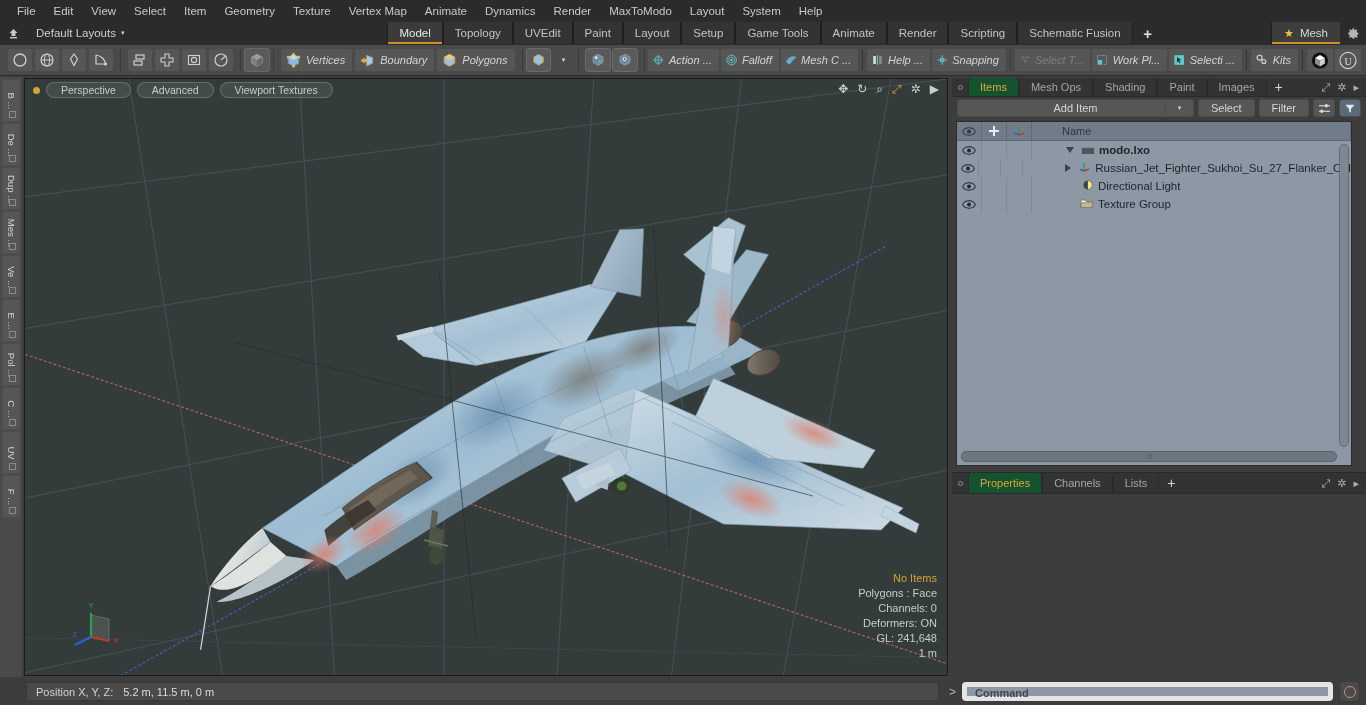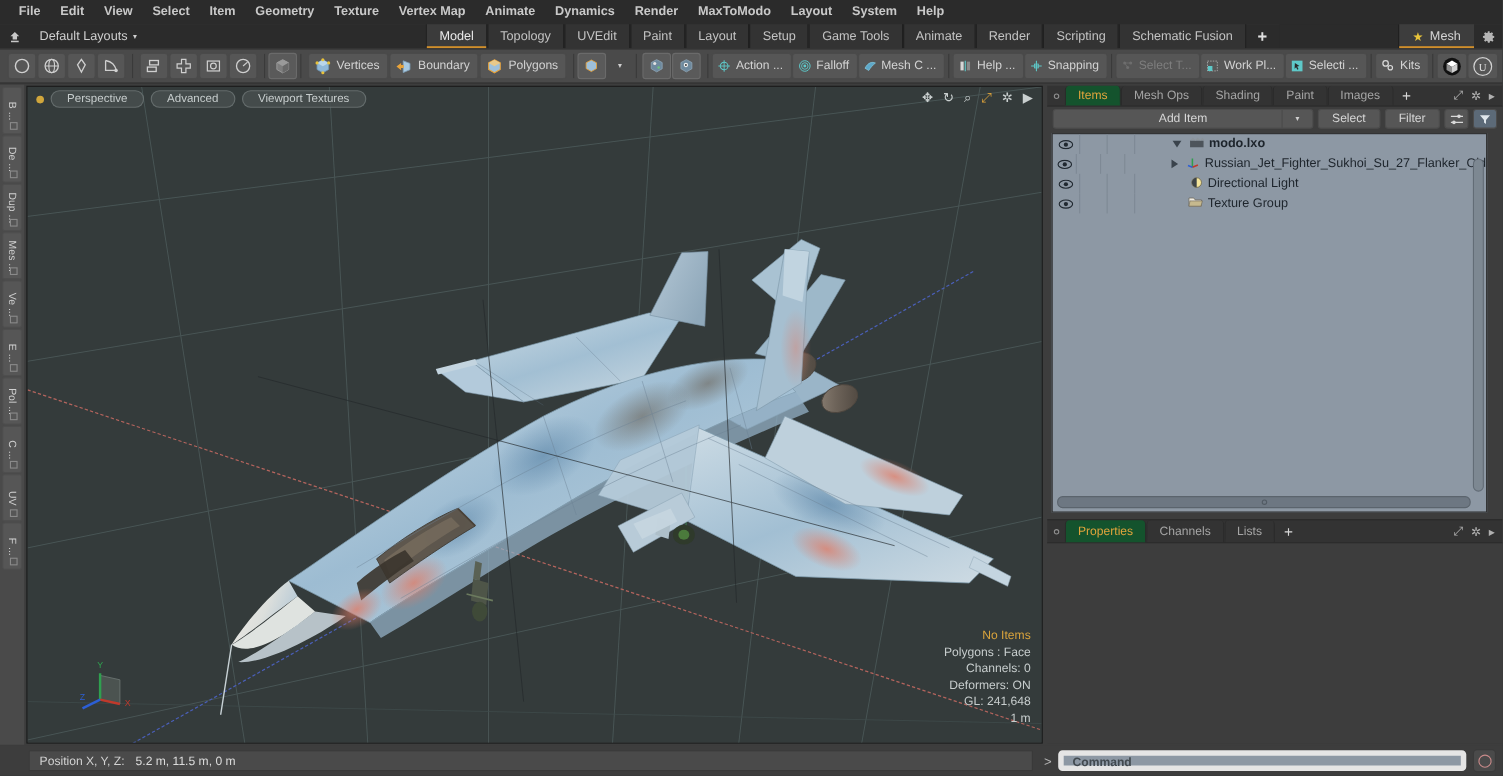--- a/index.html
+++ b/index.html
@@ -13,21 +13,21 @@
   }
   .app{ position:relative; width:1366px; height:705px; background:#3d3d3d; }
 
   
   .menubar{
     position:absolute; left:0; top:0; width:1366px; height:22px;
     background:#2b2b2b; display:flex; align-items:center; padding-left:8px;
   }
   .menubar .mi{
     padding:2px 9px; font-size:11.5px; color:#c9c9c9; cursor:default;
-    white-space:nowrap; line-height:16px;font-weight:bold;
+    white-space:nowrap; line-height:16px;
   }
 
   
   .layoutbar{
     position:absolute; left:0; top:22px; width:1366px; height:22px;
     background:#2b2b2b; display:flex; align-items:stretch;
   }
   .lb-home{
     width:26px; display:flex; align-items:center; justify-content:center;
     color:#b9b9b9; font-size:12px;
@@ -70,21 +70,21 @@
     display:flex; align-items:center; padding:0 4px; gap:0;
   }
   .tgrp{ display:flex; align-items:center; gap:1px; padding:0 3px; }
   .tsep{ width:1px; height:22px; background:#3a3a3a; margin:0 3px; }
   .tbtn{
     height:24px; min-width:24px; display:flex; align-items:center; justify-content:center;
     gap:4px; padding:0 4px; background:#565656; border:1px solid #4a4a4a; border-radius:3px;
     color:#d3d3d3; font-size:11px; white-space:nowrap;
   }
   .tbtn.flat{ background:transparent; border-color:transparent; }
-  .tbtn.lbl{ padding:0 7px 0 4px; }
+  .tbtn.lbl{ padding:0 7px 0 4px;font-style:italic; }
   .tbtn.dim{ color:#7e7e7e; }
   .tbtn svg{ display:block; }
   .tbtn .txt{ line-height:12px; }
   .tbtn.boxed{ background:#5a5a5a; border:1px solid #6a6a6a; }
   .drop-caret{ font-size:7px; color:#cfcfcf; margin-left:2px; }
 
   
   .leftstrip{
     position:absolute; left:0; top:77px; width:22px; height:600px;
     background:#4a4a4a; padding-top:2px;
@@ -787,20 +787,41 @@
           </svg>
       </div>
       <div class="sq-btn blue">
         <svg width="12" height="11" viewBox="0 0 12 12">
             <path d="M1 2 H11 L7 6.6 V10.5 L5 9.2 V6.6 Z" fill="#dfe6ec"></path>
           </svg>
       </div>
     </div>
 
     <div class="itemlist">
+      <div class="il-head">
+        <div class="il-col c-eye">
+          <svg width="14" height="9" viewBox="0 0 16 10">
+              <ellipse cx="8" cy="5" rx="7" ry="4.2" fill="none" stroke="#2e363e" stroke-width="1.2"></ellipse>
+              <circle cx="8" cy="5" r="2.2" fill="#2e363e"></circle>
+            </svg>
+        </div>
+        <div class="il-col c-plus">
+          <svg width="12" height="12" viewBox="0 0 12 12">
+              <path d="M5 1 h2 v4 h4 v2 h-4 v4 h-2 v-4 h-4 v-2 h4 z" fill="#e6ecf0"></path>
+            </svg>
+        </div>
+        <div class="il-col c-axis">
+          <svg width="12" height="12" viewBox="0 0 12 12">
+              <line x1="6" y1="10" x2="6" y2="2" stroke="#2f9e4f" stroke-width="1.4"></line>
+              <line x1="6" y1="10" x2="11" y2="8" stroke="#c0392b" stroke-width="1.4"></line>
+              <line x1="6" y1="10" x2="1" y2="8" stroke="#2c5fd6" stroke-width="1.4"></line>
+            </svg>
+        </div>
+        <div class="il-col c-name">Name</div>
+      </div>
 
       <div class="il-row">
         <div class="cell c-eye">
           <svg width="14" height="9" viewBox="0 0 16 10">
               <ellipse cx="8" cy="5" rx="7" ry="4.2" fill="none" stroke="#202830" stroke-width="1.2"></ellipse>
               <circle cx="8" cy="5" r="2.2" fill="#202830"></circle>
             </svg>
         </div>
         <div class="cell c-plus"></div>
         <div class="cell c-axis"></div>

